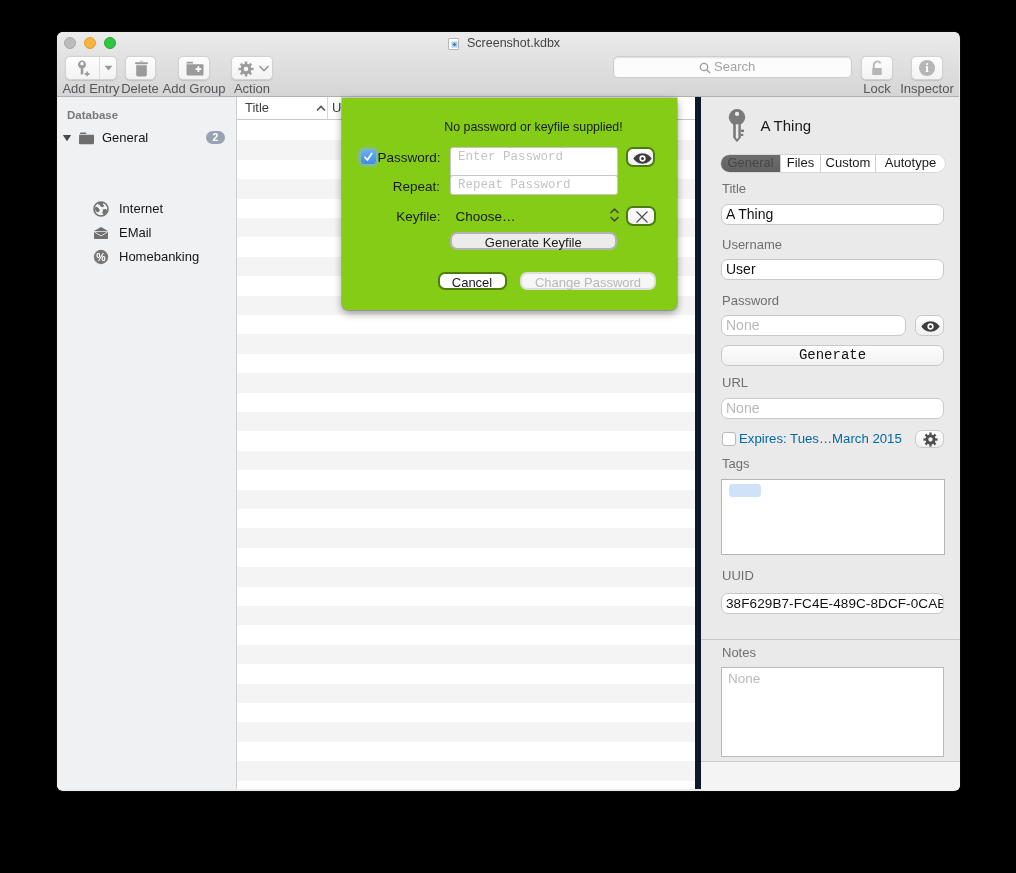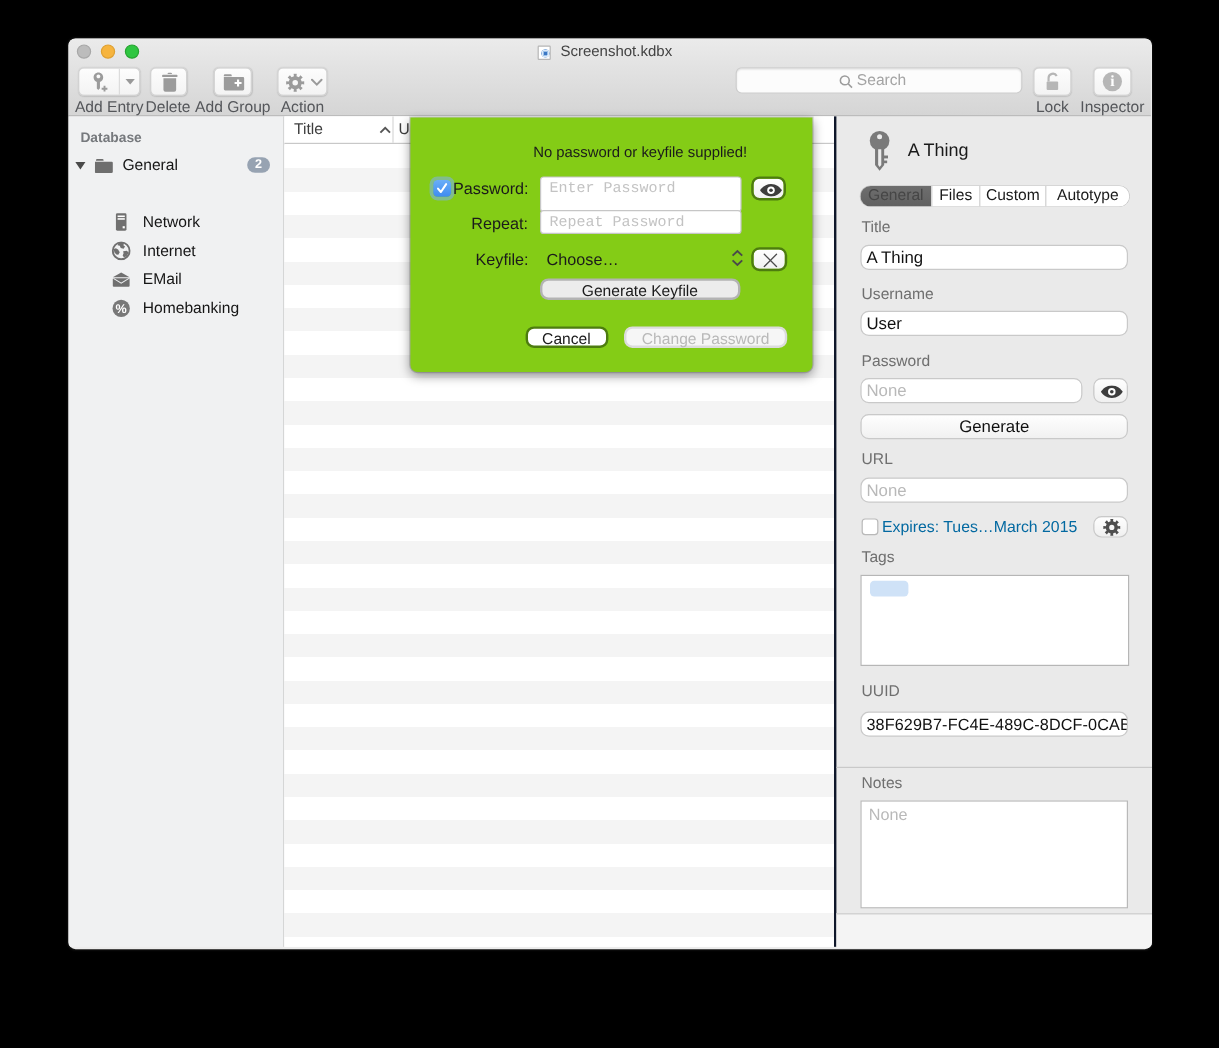--- a/index.html
+++ b/index.html
@@ -19,21 +19,21 @@
 
 .tbtn{position:absolute;top:23.5px;height:24px;border-radius:5px;background:linear-gradient(#fdfdfd,#f3f3f3);border:1px solid #d2d2d2;box-shadow:0 0.5px 1px rgba(0,0,0,.12);}
 .tlabel{position:absolute;top:50px;height:14px;font-size:13px;line-height:14px;color:#54565a;text-align:center;}
 #searchf{position:absolute;left:556px;top:24px;width:239px;height:22px;border-radius:5px;background:#fcfcfc;border:1px solid #cdcdcd;box-shadow:inset 0 1px 1.5px rgba(0,0,0,.12);color:#a4a4a4;font-size:13px;line-height:20px;text-align:center;}
 
 #bodyrow{position:absolute;left:0;top:65px;width:902px;height:693px;}
 #sidebar{position:absolute;left:0;top:0;width:180px;height:692px;background:#f0f1f2;border-right:1px solid #cfcfcf;}
 #list{position:absolute;left:180px;top:0;width:458px;height:692px;background:#fff;}
 #lhead{position:absolute;left:0;top:0;width:458px;height:22.5px;background:#fff;border-bottom:1px solid #c8c8c8;color:#3e3e3e;font-size:13px;}
 #stripes{position:absolute;left:0;top:23.5px;width:458px;height:668.5px;background:repeating-linear-gradient(#fff 0px,#fff 19.4px,#f4f4f4 19.4px,#f4f4f4 38.8px);}
-#insp{position:absolute;left:638px;top:0;width:264px;height:692px;background:#eaeaea;border-left:2px solid #0f172a;font-size:13px;}
+#insp{position:absolute;left:638px;top:0;width:264px;height:692px;background:#eaeaea;border-left:6px solid #0f172a;font-size:13px;}
 
 .srow{position:absolute;left:0;width:180px;height:24px;line-height:24px;font-size:13px;color:#161616;}
 .slabel{position:absolute;left:10px;top:12px;font-size:11.5px;font-weight:bold;color:#76797d;}
 .badge{position:absolute;left:149px;top:4.5px;width:19px;height:13px;border-radius:7px;background:#97a3b2;color:#fff;font-size:10.5px;font-weight:bold;text-align:center;line-height:13px;}
 .sic{position:absolute;left:36px;top:4px;width:16px;height:16px;}
 
 .ilabel{position:absolute;left:21px;color:#6f6f6f;font-size:13px;}
 .ifield{position:absolute;left:20px;width:223px;height:21px;background:#fff;border:1px solid #c9c9c9;border-radius:7px;font-size:14px;color:#111;line-height:19px;padding-left:4px;overflow:hidden;white-space:nowrap;}
 .iph{color:#b9b9b9;}
 .ibtn{position:absolute;left:213.5px;width:29.5px;height:21px;border-radius:7px;background:linear-gradient(#fefefe,#f0f0f0);border:1px solid #c9c9c9;}
@@ -117,29 +117,20 @@
         <svg width="10" height="24" viewBox="0 0 10 24" style="position:absolute;left:4.5px;top:0;">
             <path d="M0.8 9 L9.2 9 L5 15.3 Z" fill="#4a4a4a"></path>
           </svg>
         <span class="sic" style="left:22px;"><svg width="16" height="16" viewBox="0 0 16 16">
               <path fill="#6e6e6e" d="M1 3.4 a1 1 0 0 1 1 -1 h4.3 a1 1 0 0 1 1 1 v0.6 h-6.3 Z"></path>
               <path fill="#6e6e6e" d="M1 4.7 h14 a0.9 0.9 0 0 1 0.9 0.9 v7.5 a1.1 1.1 0 0 1 -1.1 1.1 h-13 a0.9 0.9 0 0 1 -0.9 -0.9 Z" transform="translate(-0.9,0)"></path>
             </svg></span>
         <span style="position:absolute;left:45px;">General</span>
         <div class="badge">2</div>
       </div>
-      <div class="srow" style="top:76px;">
-          <span class="sic"><svg width="16" height="16" viewBox="0 0 16 16">
-              <rect x="3.6" y="0.8" width="8.8" height="14.4" rx="1.2" fill="#707070"></rect>
-              <rect x="5" y="2.6" width="6" height="1.3" fill="#fff"></rect>
-              <rect x="5" y="4.8" width="6" height="1.3" fill="#fff"></rect>
-              <rect x="9.2" y="11.5" width="1.8" height="1.8" fill="#fff"></rect>
-            </svg></span>
-          <span style="position:absolute;left:62px;">Network</span>
-        </div>
       <div class="srow" style="top:100px;">
           <span class="sic"><svg width="16" height="16" viewBox="0 0 16 16">
               <circle cx="8" cy="8" r="7" fill="none" stroke="#707070" stroke-width="1.6"></circle>
               <path fill="#707070" d="M5.5 1.8 C7 1.2 9 1.2 10.4 1.8 L9.8 3.4 L11.2 4.4 L10 6.2 L7.6 5.6 L6.8 3.8 L5 3.4 Z M1.6 6.6 L3.6 5.8 L5.4 7 L6.8 9.2 L5.6 11.2 L4 11 L2.4 9.4 Z M9.6 8.4 L12.8 8 L14.2 9.6 L12.6 12.4 L10.4 13.6 L9.2 12 L10 10 Z"></path>
             </svg></span>
           <span style="position:absolute;left:62px;">Internet</span>
         </div>
       <div class="srow" style="top:124px;">
           <span class="sic"><svg width="16" height="16" viewBox="0 0 16 16">
               <path fill="#707070" d="M8 2 L15 6 L1 6 Z"></path>
@@ -189,21 +180,21 @@
       <div class="ifield" style="top:161.5px;">User</div>
       <div class="ilabel" style="top:196.4px;">Password</div>
       <div class="ifield" style="top:218.3px;width:185px;"><span class="iph">None</span></div>
       <div class="ibtn" style="top:218px;">
         <svg width="19" height="11" viewBox="0 0 20 11" style="position:absolute;left:5px;top:5px;">
             <path d="M10 0 C14.6 0 18.1 3.1 19.6 5.5 C18.1 7.9 14.6 11 10 11 C5.4 11 1.9 7.9 0.4 5.5 C1.9 3.1 5.4 0 10 0 Z" fill="#3d3d3d"></path>
             <circle cx="10" cy="5.5" r="3.3" fill="#fff"></circle>
             <circle cx="10" cy="5.5" r="1.6" fill="#3d3d3d"></circle>
           </svg>
       </div>
-      <div class="ifield" style="top:247.8px;text-align:center;background:linear-gradient(#fefefe,#f1f1f1);padding-left:0;line-height:19.5px;">Generate</div>
+      <div class="ifield" style="top:247.8px;text-align:center;background:linear-gradient(#fefefe,#f1f1f1);padding-left:0;line-height:19.5px;font-family:Liberation Mono, monospace;">Generate</div>
       <div class="ilabel" style="top:277.8px;">URL</div>
       <div class="ifield" style="top:300.5px;"><span class="iph">None</span></div>
       <div style="position:absolute;left:20.5px;top:335.3px;width:14px;height:14px;background:#fff;border:1px solid #b9b9b9;border-radius:3px;"></div>
       <div style="position:absolute;left:38px;top:334px;font-size:13.2px;color:#0369a1;">Expires: Tues…March 2015</div>
       <div class="ibtn" style="top:332.5px;height:18px;">
         <svg width="15" height="15" viewBox="0 0 18 18" style="position:absolute;left:7px;top:1.5px;">
             <path fill-rule="evenodd" fill="#4e4e4e" d="M17.47,7.49 L17.47,10.51 L15.08,10.21 L14.16,12.44 L16.06,13.92 L13.92,16.06 L12.44,14.16 L10.21,15.08 L10.51,17.47 L7.49,17.47 L7.79,15.08 L5.56,14.16 L4.08,16.06 L1.94,13.92 L3.84,12.44 L2.92,10.21 L0.53,10.51 L0.53,7.49 L2.92,7.79 L3.84,5.56 L1.94,4.08 L4.08,1.94 L5.56,3.84 L7.79,2.92 L7.49,0.53 L10.51,0.53 L10.21,2.92 L12.44,3.84 L13.92,1.94 L16.06,4.08 L14.16,5.56 L15.08,7.79 Z M11.60,9.00 A2.6,2.6 0 1 0 6.40,9.00 A2.6,2.6 0 1 0 11.60,9.00 Z"></path>
           </svg>
       </div>
       <div class="ilabel" style="top:358.8px;">Tags</div>

